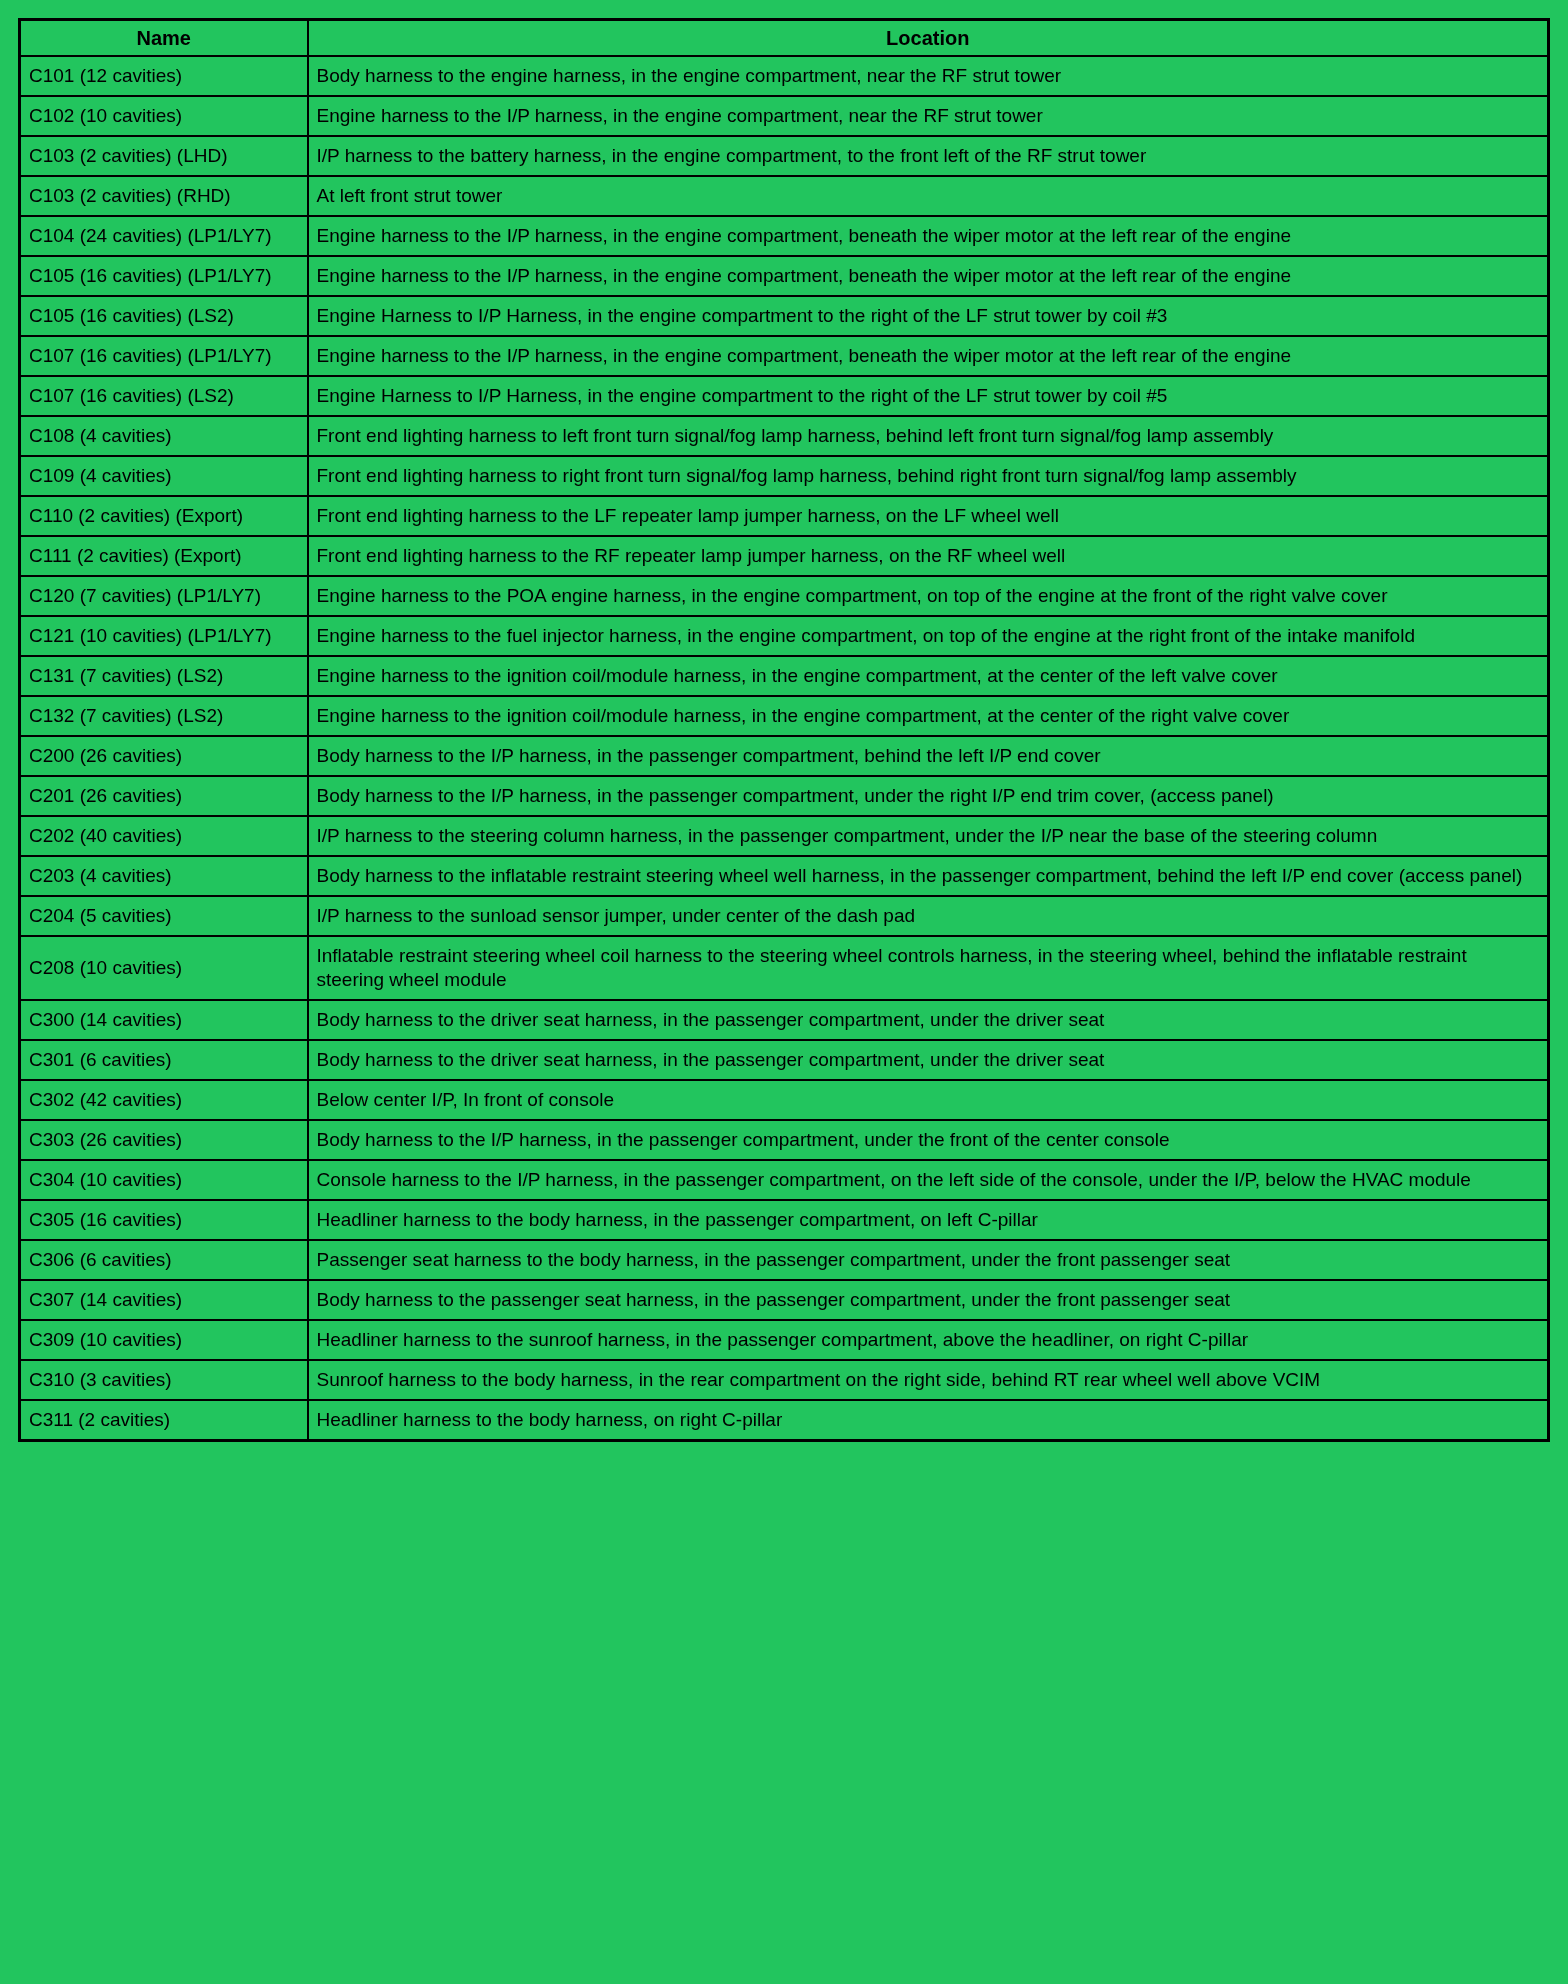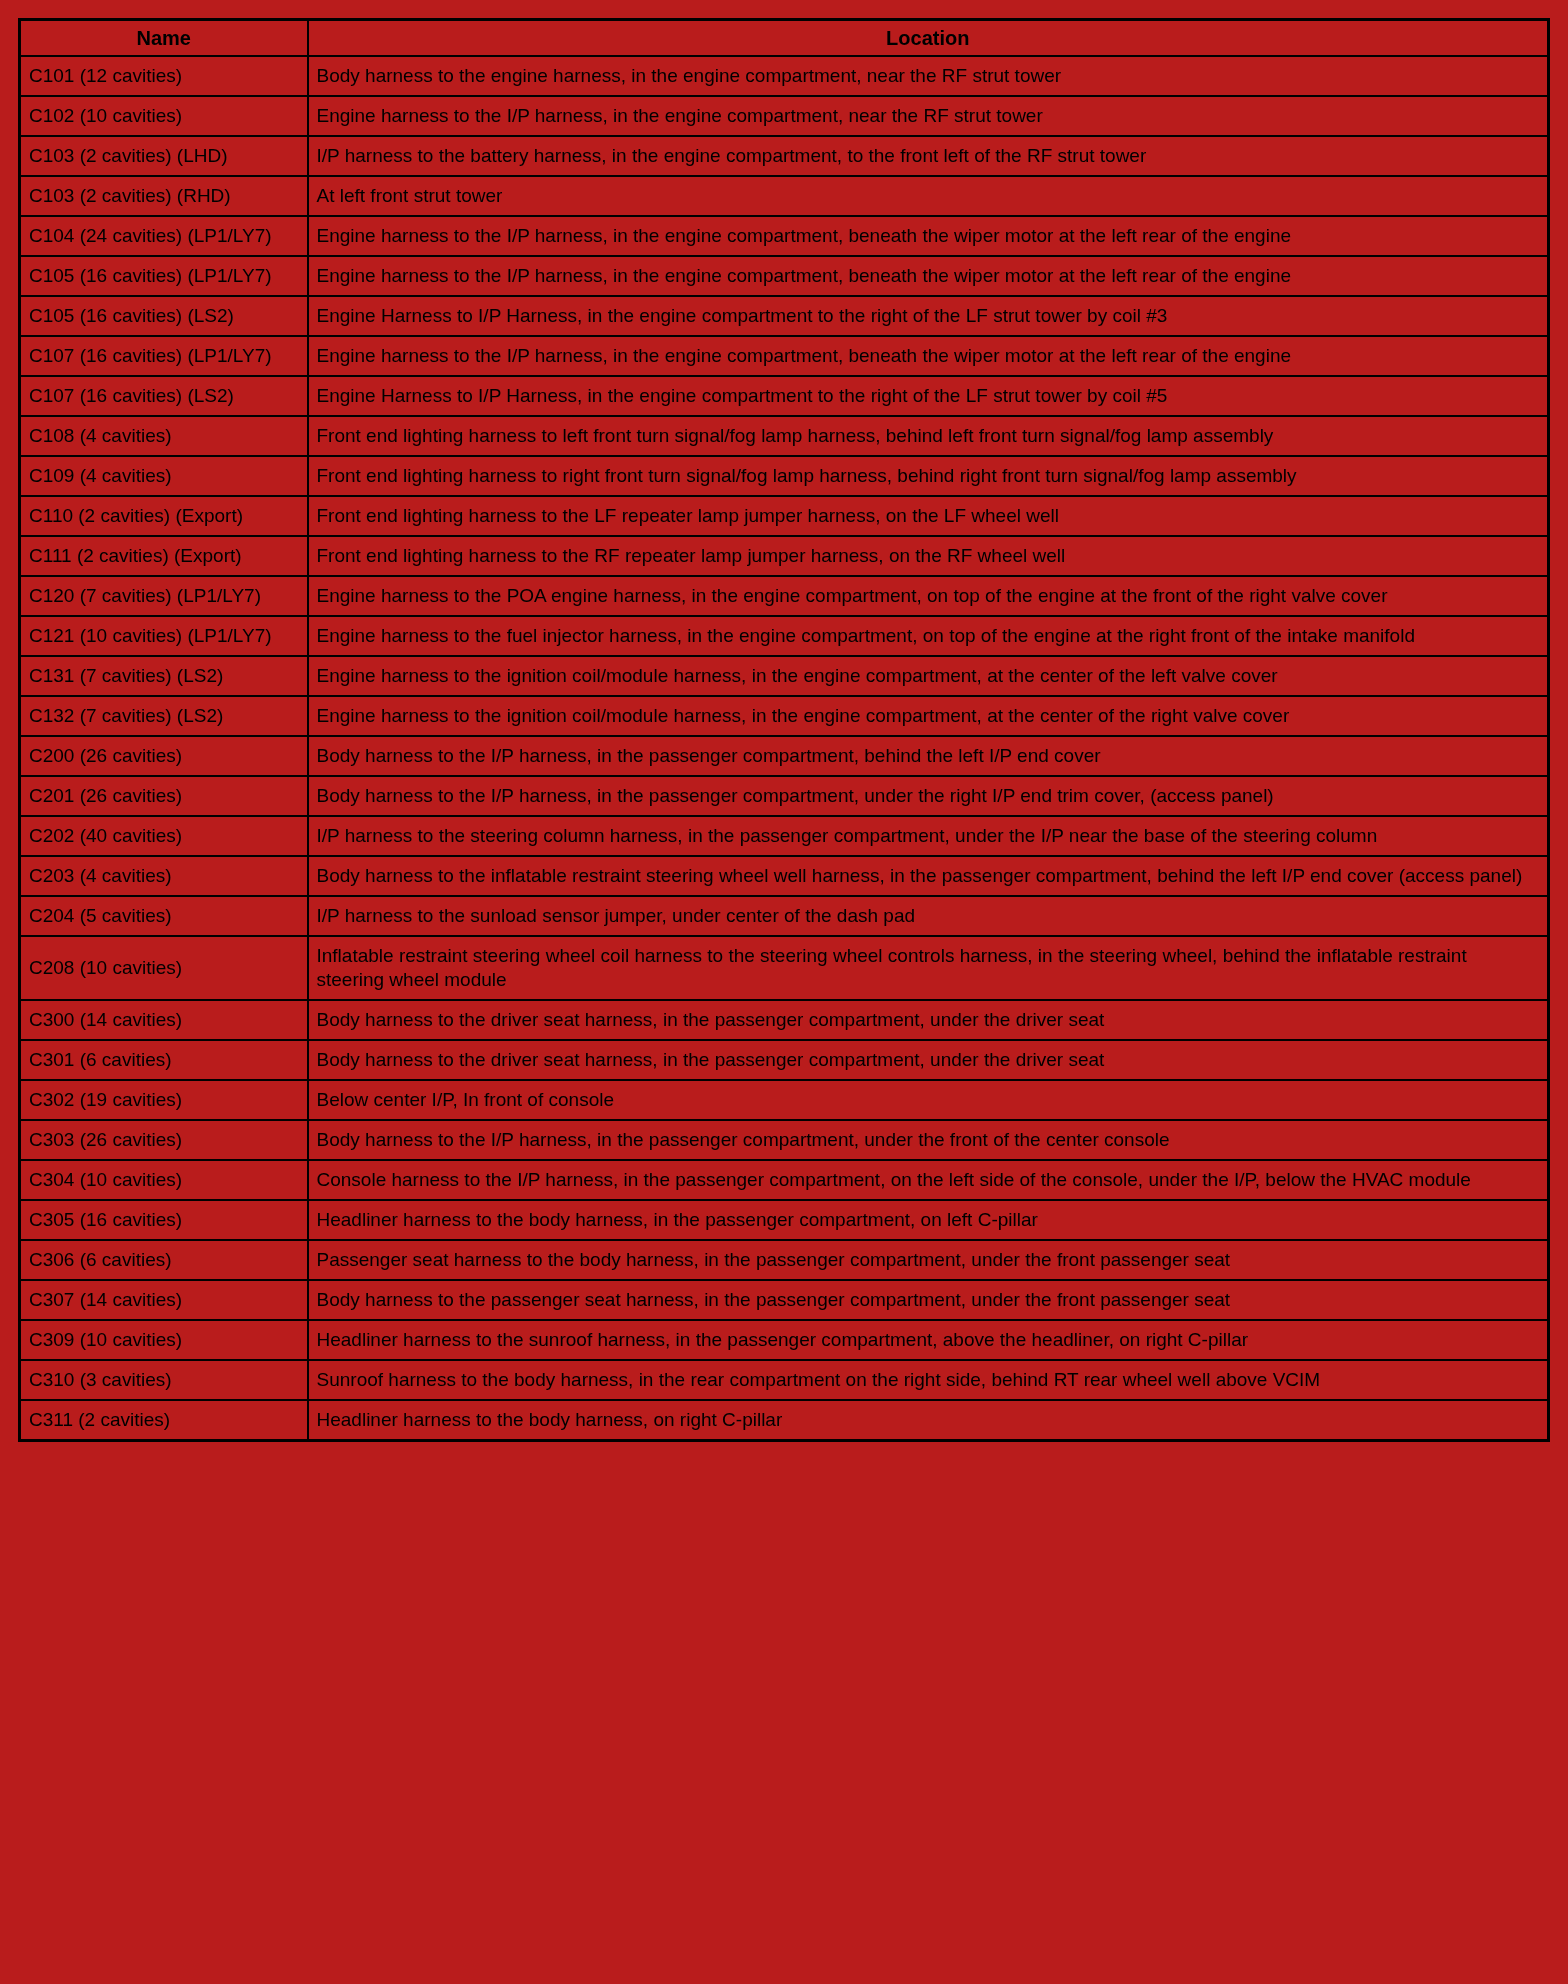--- a/index.html
+++ b/index.html
@@ -4,21 +4,21 @@
 <style>
   * { box-sizing: border-box; }
   html, body {
     margin: 0;
     padding: 0;
     background: #ffffff;
   }
   .page {
     width: 1568px;
     min-height: 1984px;
-    background: #b91c1c;
+    background: #22c55e;
     padding: 18px 18px 30px 18px;
     font-family: "Liberation Sans", sans-serif;
     color: #000000;
   }
   table.conn-table {
     width: 100%;
     border-collapse: collapse;
     border: 3px solid #000000;
   }
   table.conn-table th,
@@ -155,21 +155,21 @@
         </tr>
         <tr>
           <td class="name-cell">C300 (14 cavities)</td>
           <td class="location-cell">Body harness to the driver seat harness, in the passenger compartment, under the driver seat</td>
         </tr>
         <tr>
           <td class="name-cell">C301 (6 cavities)</td>
           <td class="location-cell">Body harness to the driver seat harness, in the passenger compartment, under the driver seat</td>
         </tr>
         <tr>
-          <td class="name-cell">C302 (19 cavities)</td>
+          <td class="name-cell">C302 (42 cavities)</td>
           <td class="location-cell">Below center I/P, In front of console</td>
         </tr>
         <tr>
           <td class="name-cell">C303 (26 cavities)</td>
           <td class="location-cell">Body harness to the I/P harness, in the passenger compartment, under the front of the center console</td>
         </tr>
         <tr>
           <td class="name-cell">C304 (10 cavities)</td>
           <td class="location-cell">Console harness to the I/P harness, in the passenger compartment, on the left side of the console, under the I/P, below the HVAC module</td>
         </tr>

